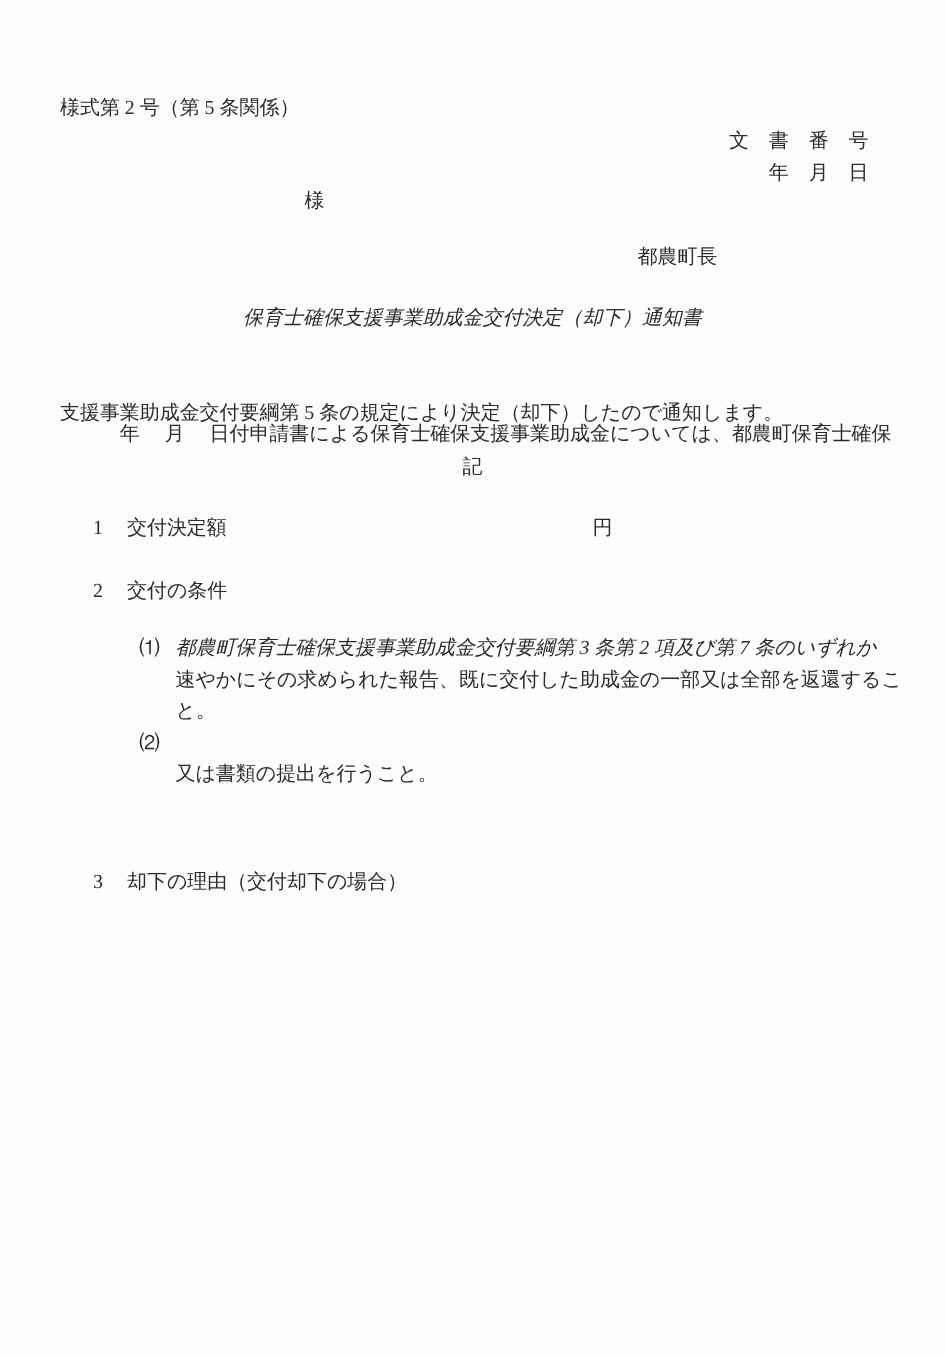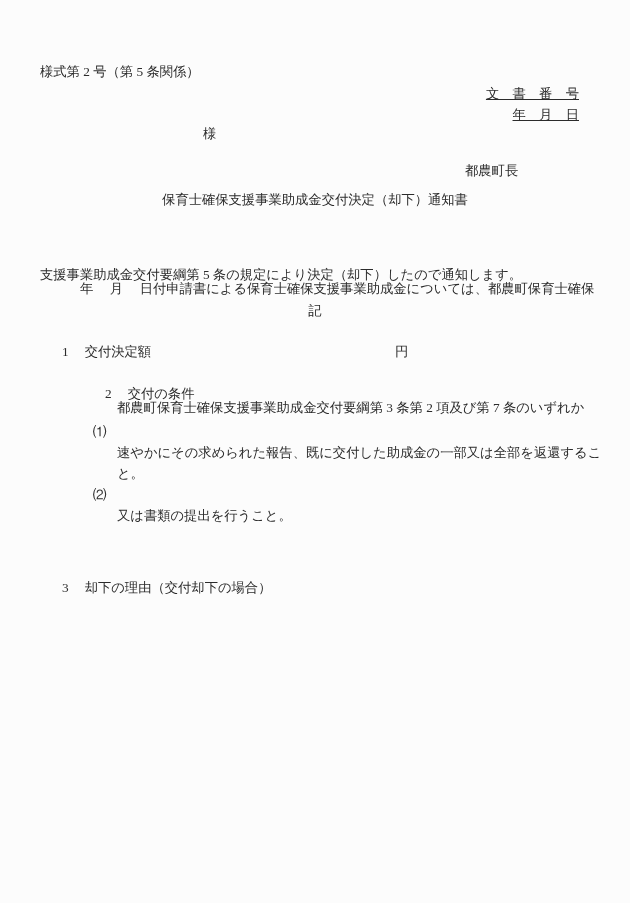--- a/index.html
+++ b/index.html
@@ -23,38 +23,37 @@
     white-space: pre;
   }
   .center {
     left: 0;
     width: 100%;
     text-align: center;
   }
   .rightal {
     right: 51px;
     text-align: right;
-    text-decoration: underline;
   }
   .seclabel { margin-left: 16px; }
 
   .l-form   { left: 40px;  top: 64px;  }
   .l-docno  { top: 86px;  }
   .l-date   { top: 107px; }
   .l-sama   { left: 203px; top: 126px; }
-  .l-sender { left: 425px; top: 163px; margin-left: 40px; }
-  .l-title  { top: 192px; }
+  .l-sender { left: 425px; top: 163px; }
+  .l-title  { top: 204px; font-style: italic; }
   .l-body1  { left: 40px;  top: 246px; margin-top: 35px; }
   .l-body2  { left: 40px;  top: 267px; }
   .l-ki     { top: 303px; }
   .l-s1     { left: 62px;  top: 344px; }
   .l-yen    { left: 395px; top: 344px; }
-  .l-s2     { left: 62px;  top: 386px; margin-left: 43px; }
+  .l-s2     { left: 62px;  top: 386px; }
   .l-i1m    { left: 93px;  top: 424px; }
-  .l-i1a    { left: 117px; top: 400px; }
+  .l-i1a    { left: 117px; top: 424px; font-style: italic; }
   .l-i1b    { left: 117px; top: 445px; }
   .l-i1c    { left: 117px; top: 466px; }
   .l-i2m    { left: 93px;  top: 487px; }
   .l-i2a    { left: 117px; top: 487px; }
   .l-i2b    { left: 117px; top: 508px; }
   .l-s3     { left: 62px;  top: 580px; }
 </style>
 </head>
 <body style="background: rgb(252, 252, 252);">
 

